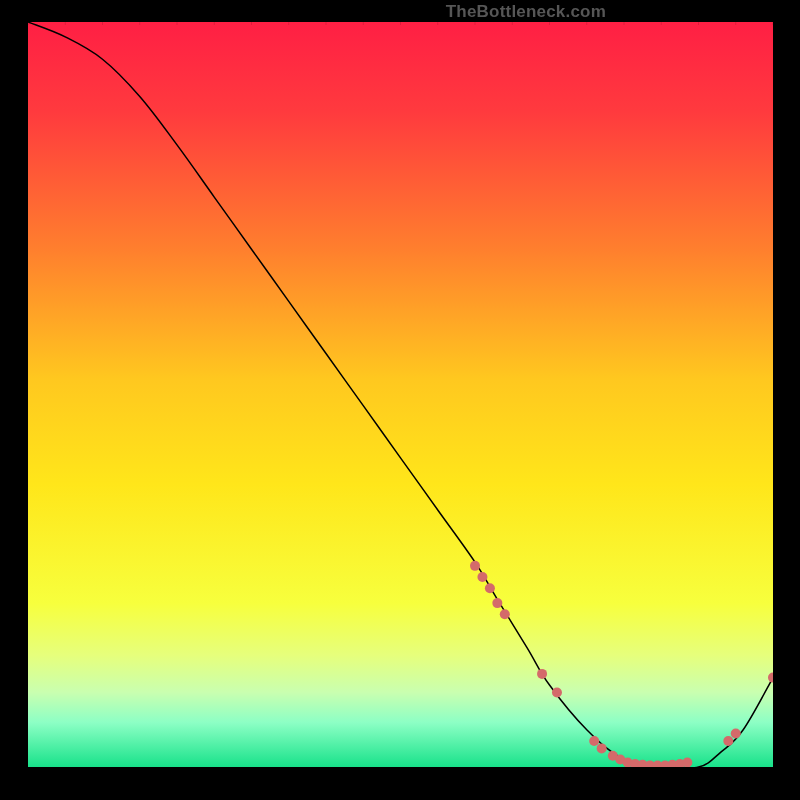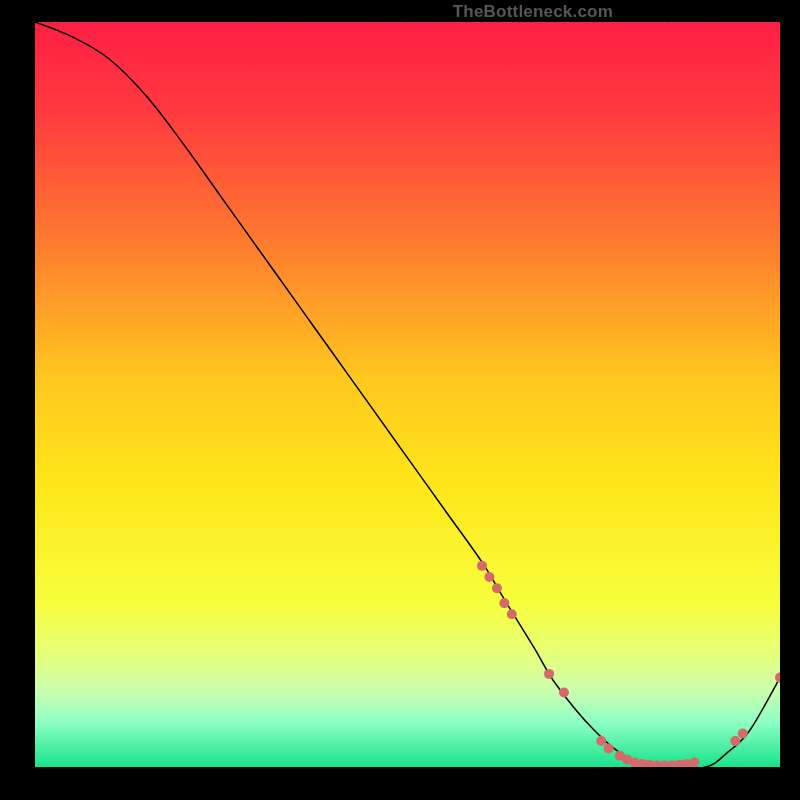--- a/index.html
+++ b/index.html
@@ -3,21 +3,20 @@
 <meta charset="utf-8">
 <style>
   * { margin: 0; padding: 0; box-sizing: border-box; }
   html, body { width: 800px; height: 800px; background: #000; overflow: hidden; }
   .chart-container {
     position: absolute;
     top: 0;
     left: 0;
     width: 634px;
     height: 800px;
-    margin-left: 7px;
   }
   .plot-area {
     position: absolute;
     top: 22px;
     left: 28px;
     width: 745px;
     height: 745px;
   }
   .watermark {
     position: absolute;

